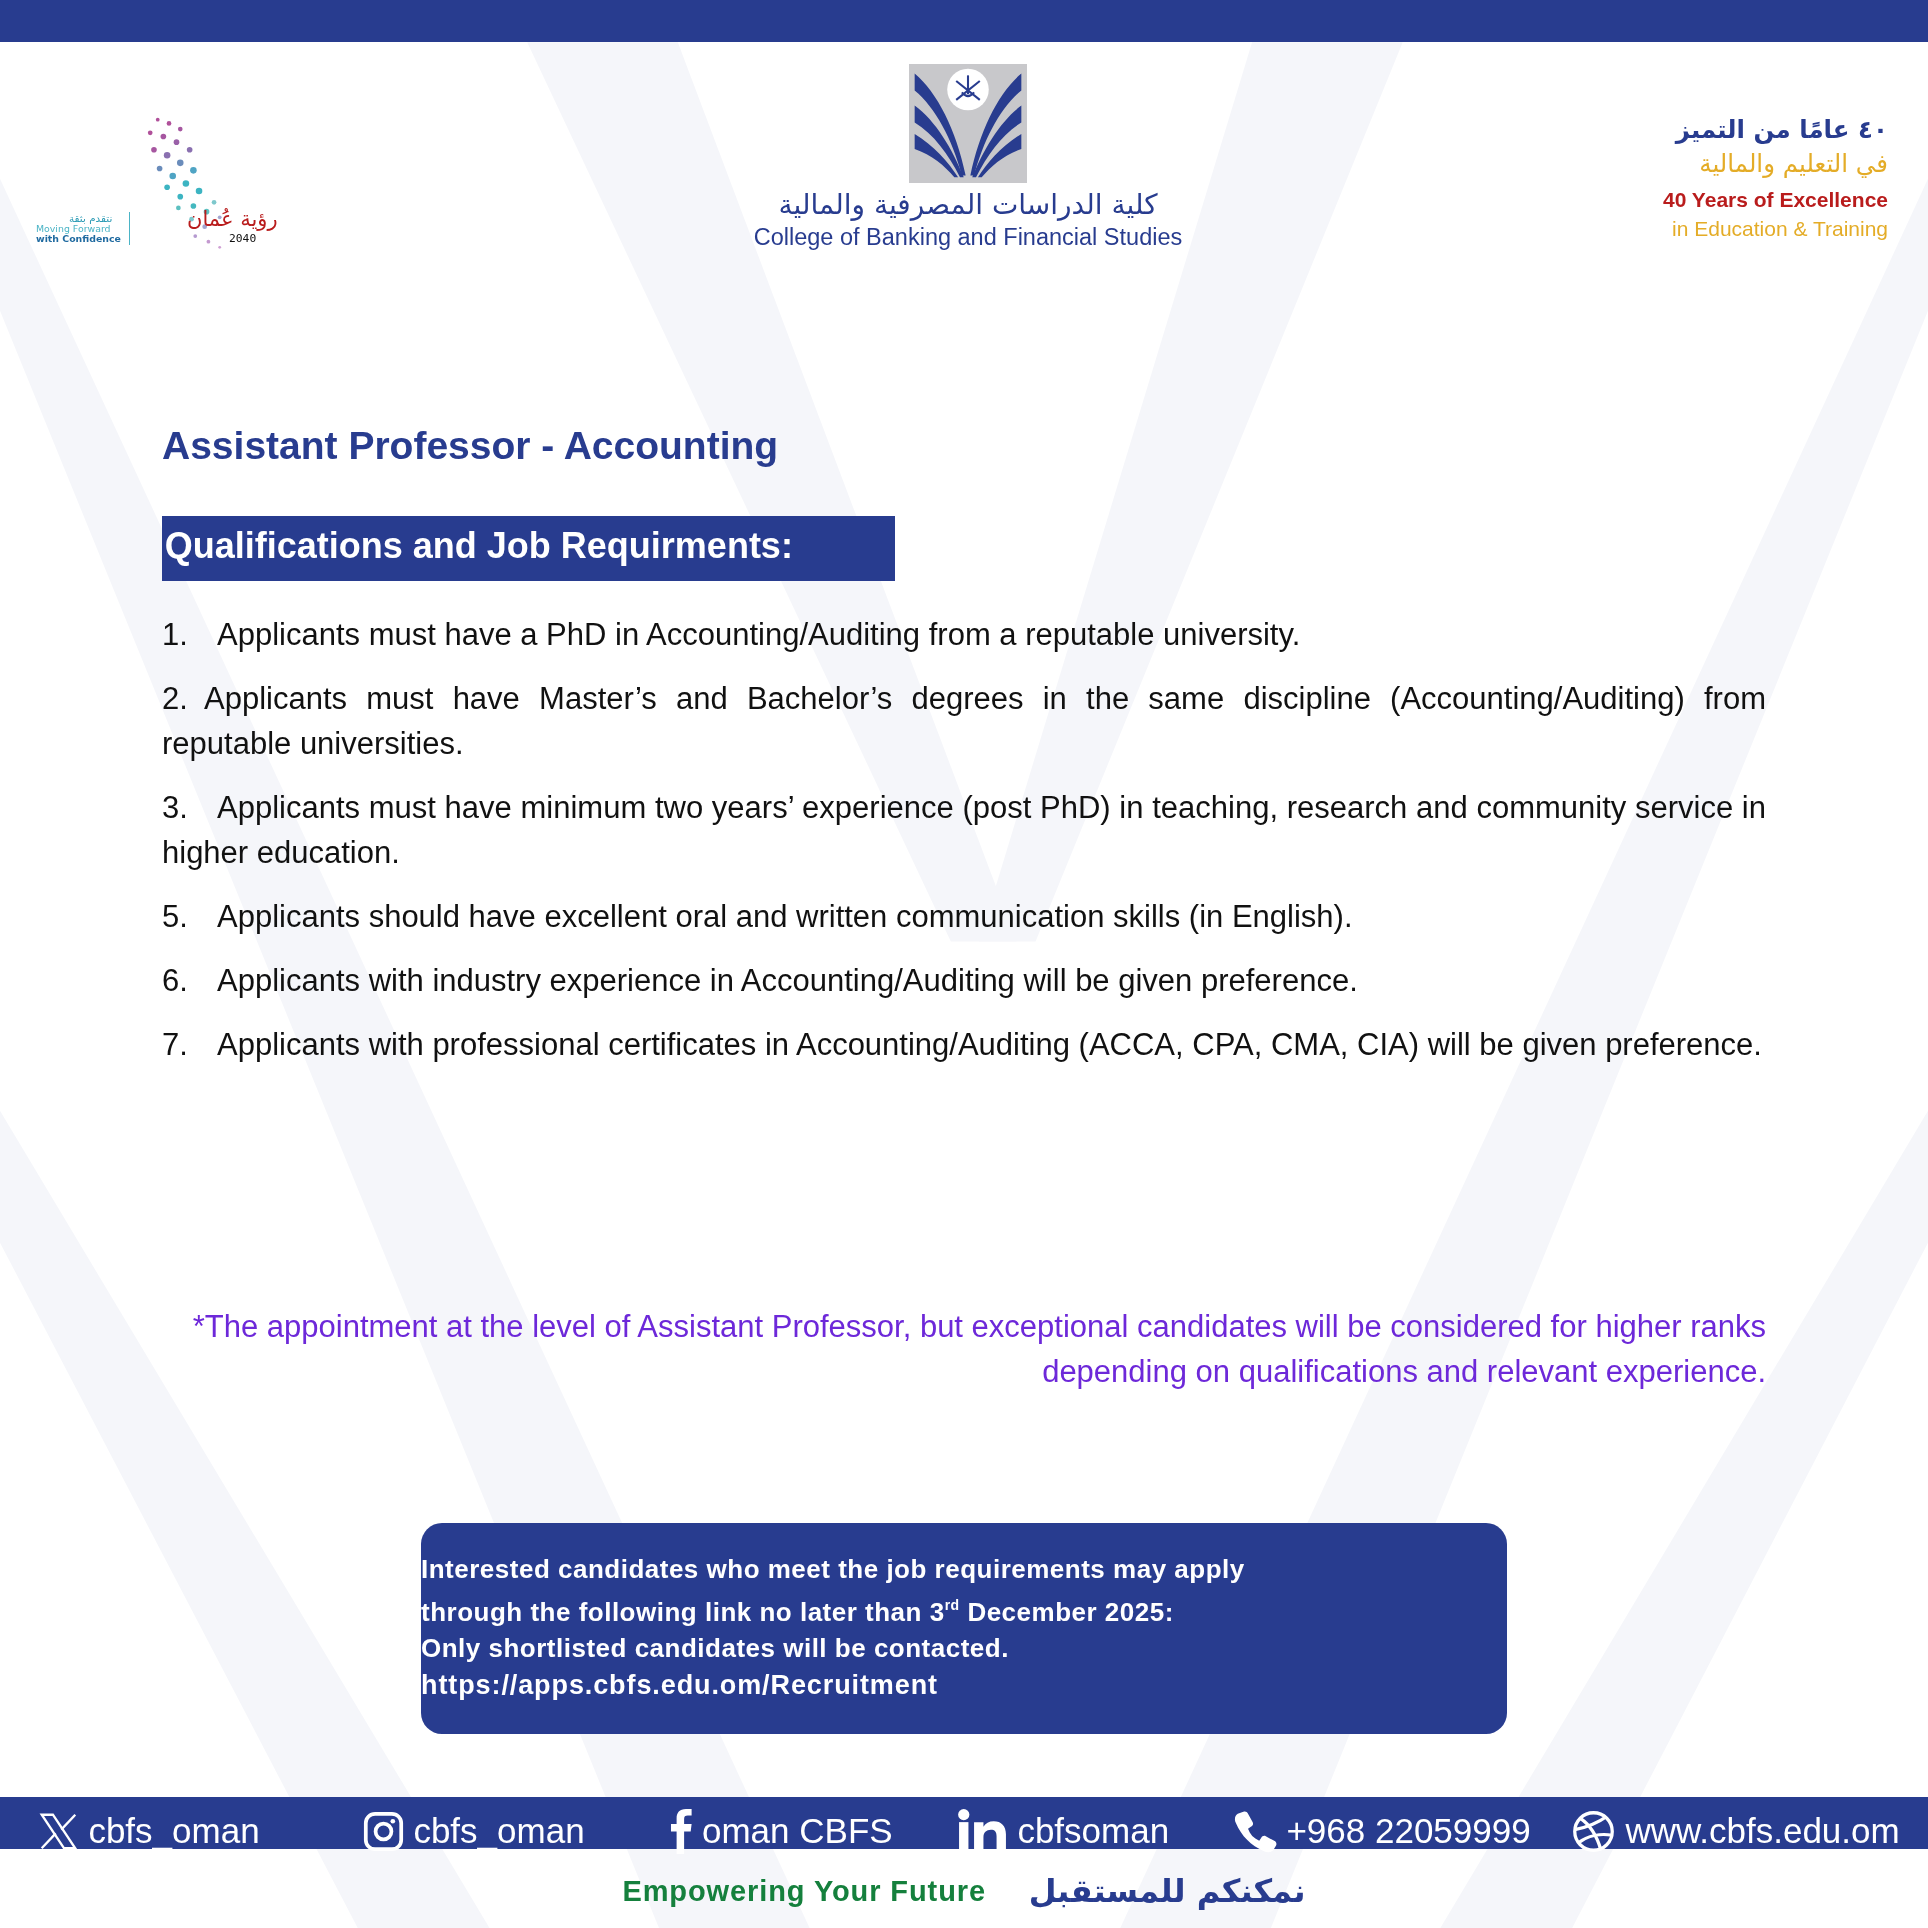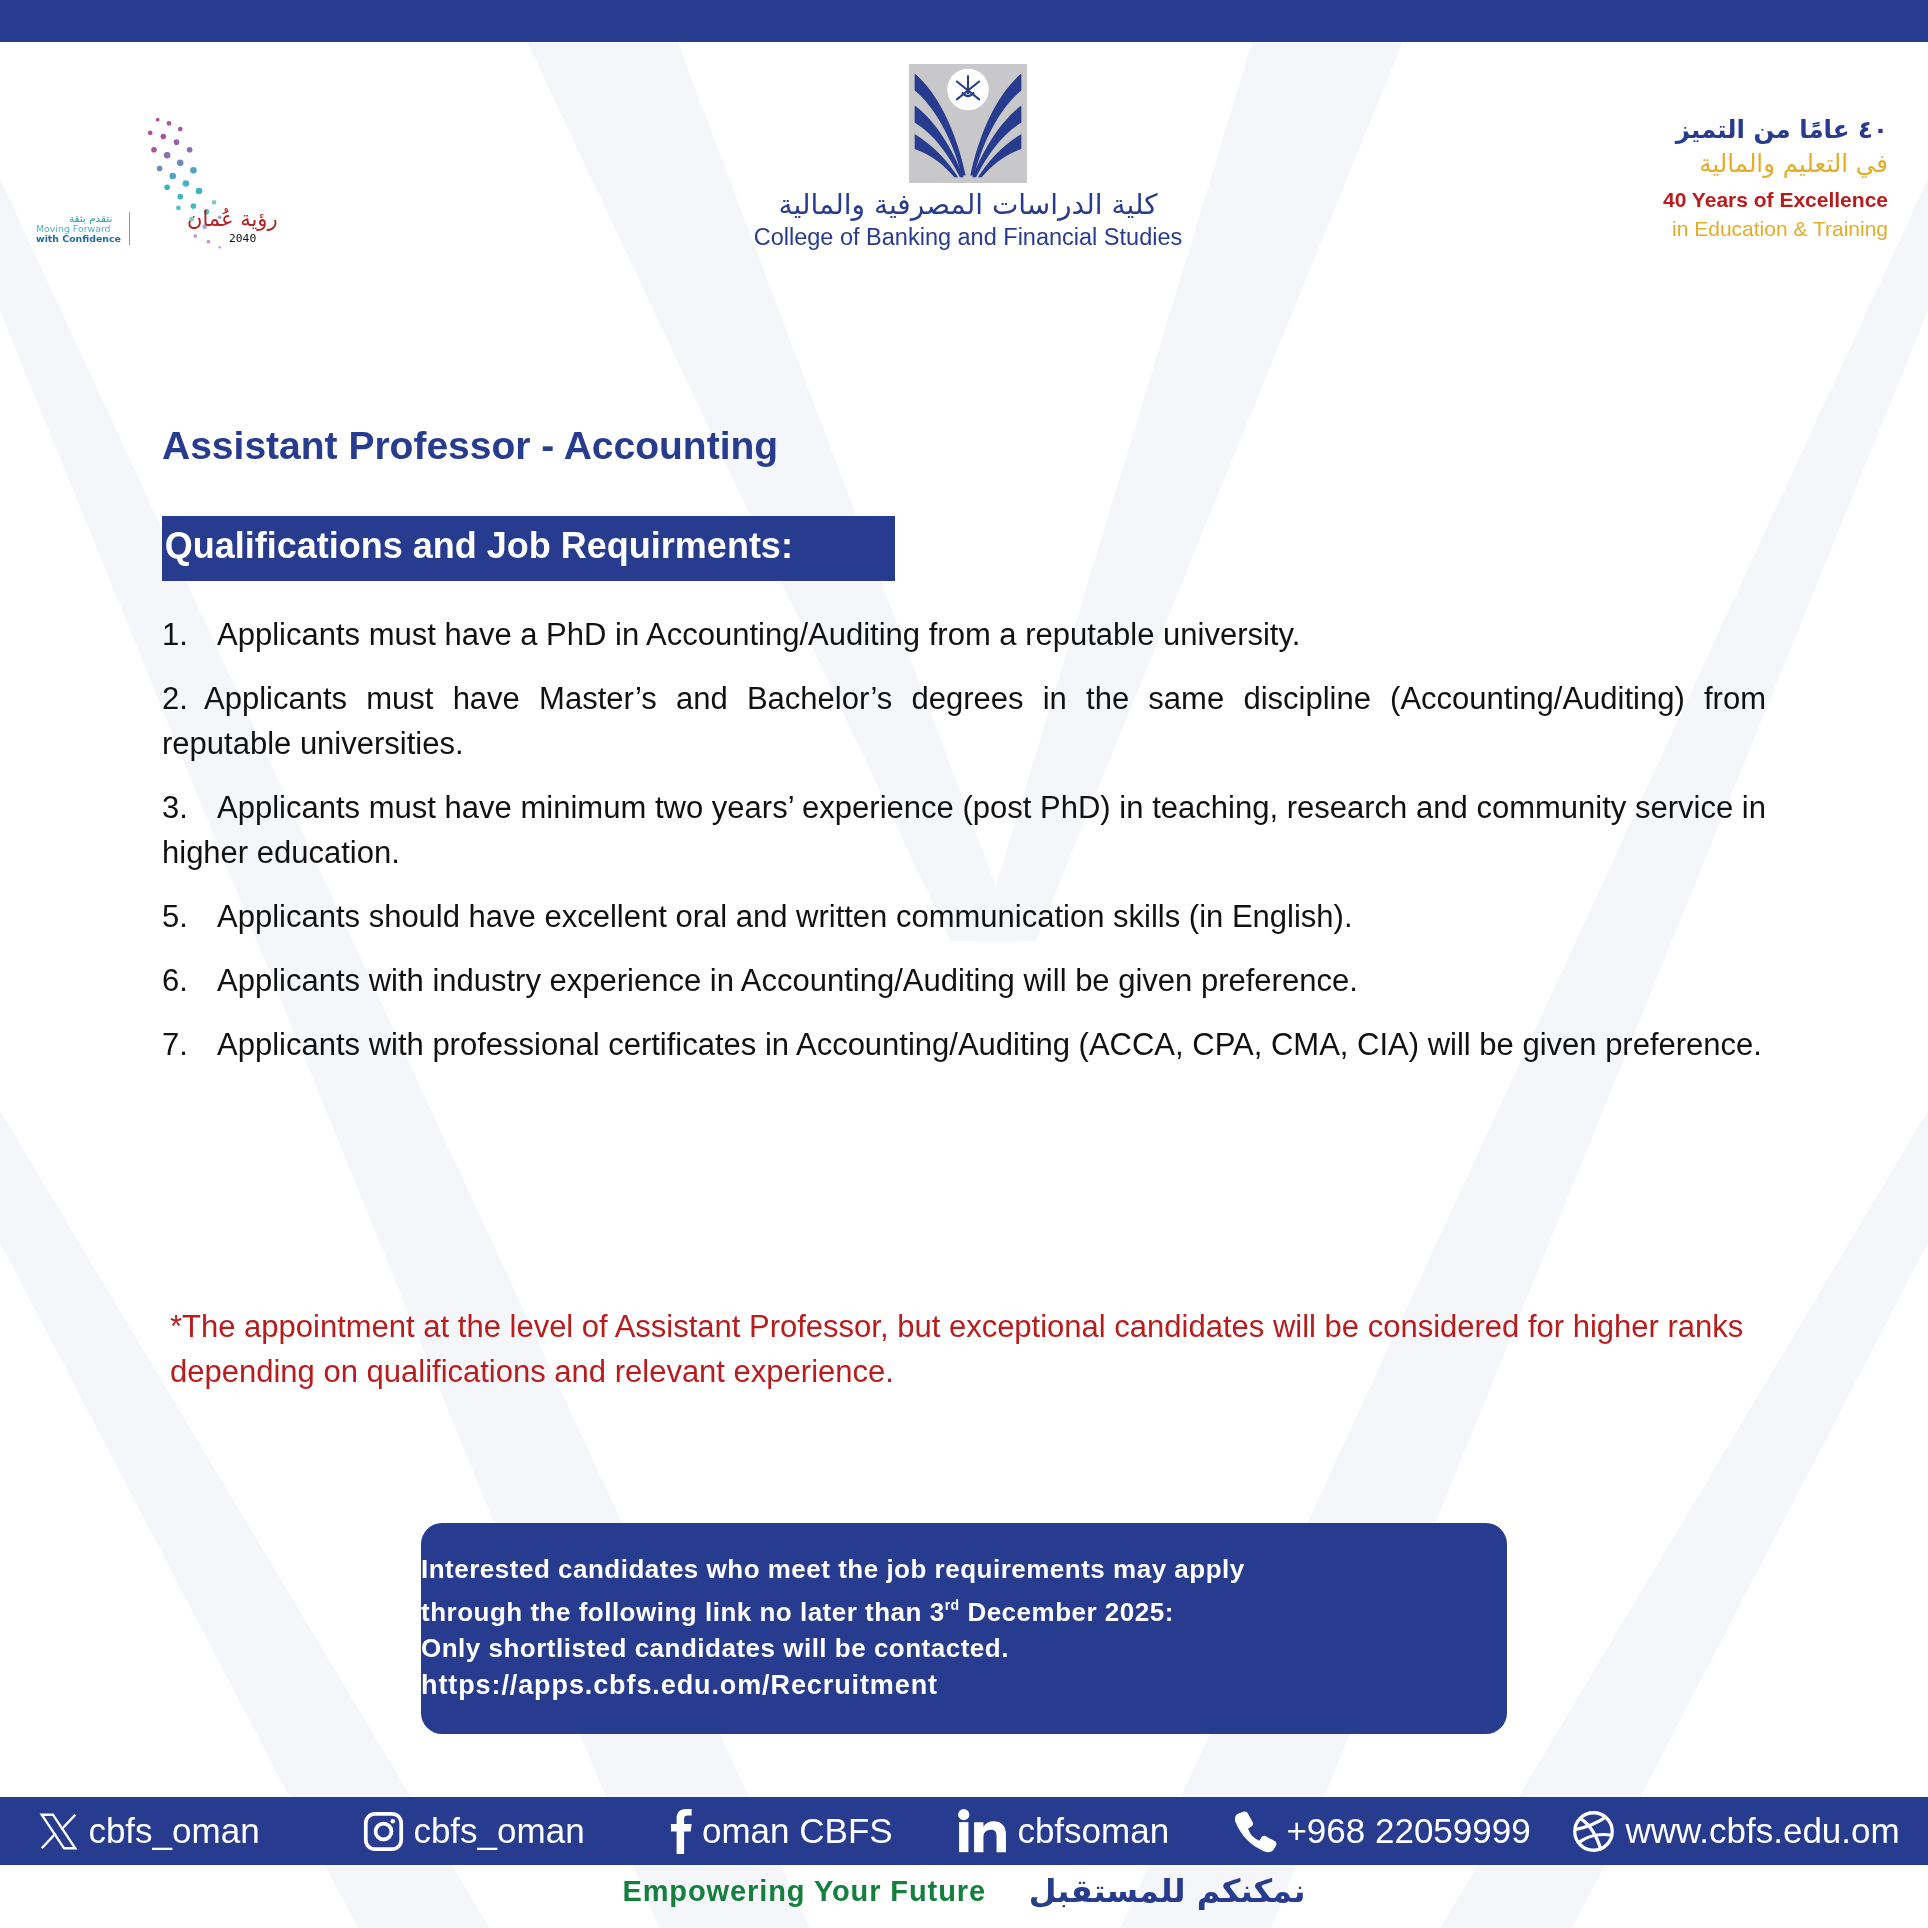--- a/index.html
+++ b/index.html
@@ -33,28 +33,28 @@
   .anniv .en2 { font-size: 21px; color: #e4ac27; font-family: "Liberation Sans", sans-serif; line-height: 28px; }
 
   .content { position: absolute; left: 162px; top: 0; width: 1604px; z-index: 2; }
   .job-title { position: absolute; left: 0; top: 424px; font-size: 39px; font-weight: bold; color: #283c8f; font-family: "Liberation Sans", sans-serif; white-space: nowrap; }
   .section-header { position: absolute; left: 0; top: 516px; width: 733px; height: 65px; background: #283c8f; color: #fff; font-size: 36px; font-weight: bold; padding-left: 2.8px; line-height: 60px; white-space: nowrap; font-family: "Liberation Sans", sans-serif; }
 
   .req-list { position: absolute; left: 0; top: 612px; width: 1604px; list-style: none; }
   .req-item { font-size: 31px; line-height: 45px; color: #111; text-align: justify; margin-bottom: 19px; font-family: "Liberation Sans", sans-serif; }
   .req-num { display: inline-block; width: 55px; }
 
-  .note { position: absolute; left: 8px; top: 1304px; width: 1604px; font-size: 31px; line-height: 45px; color: #b91c1c; font-family: "Liberation Sans", sans-serif; }
+  .note { position: absolute; left: 0; top: 1304px; width: 1604px; font-size: 31px; line-height: 45px; color: #6d28d9; font-family: "Liberation Sans", sans-serif; text-align: right; }
 
   .apply-box { position: absolute; left: 421px; top: 1523px; width: 1086px; height: 211px; background: #283c8f; border-radius: 21px; z-index: 2; color: #fff; text-align: left; padding-top: 28px; font-family: "Liberation Sans", sans-serif; font-weight: bold; }
   .apply-line { font-size: 26px; line-height: 36px; letter-spacing: 0.5px; white-space: nowrap; }
   .apply-line sup { font-size: 14px; vertical-align: 11.3px; }
   .apply-link { font-size: 27px; line-height: 38px; letter-spacing: 0.9px; }
 
-  .footer-bar { position: absolute; left: 0; top: 1797px; width: 1928px; height: 68px; background: #283c8f; z-index: 2; color: #fff; text-align: right; }
+  .footer-bar { position: absolute; left: 0; top: 1797px; width: 1928px; height: 52px; background: #283c8f; z-index: 2; color: #fff; text-align: right; }
   .social { position: absolute; top: 0; height: 68px; display: flex; align-items: center; gap: 9.4px; font-size: 35px; font-family: "Liberation Sans", sans-serif; white-space: nowrap; }
   .social svg { display: block; }
 
   .slogan { position: absolute; left: 0; top: 1872px; width: 1928px; text-align: center; z-index: 2; white-space: nowrap; }
   .slogan-en { display: inline-block; font-size: 29px; font-weight: bold; color: #15803d; font-family: "Liberation Sans", sans-serif; letter-spacing: 0.9px; margin-right: 38px; vertical-align: middle; }
   .slogan-ar { display: inline-block; font-size: 32px; font-weight: bold; color: #283c8f; direction: rtl; vertical-align: middle; font-family: "DejaVu Sans", sans-serif; }
 </style>
 </head>
 <body>
 

